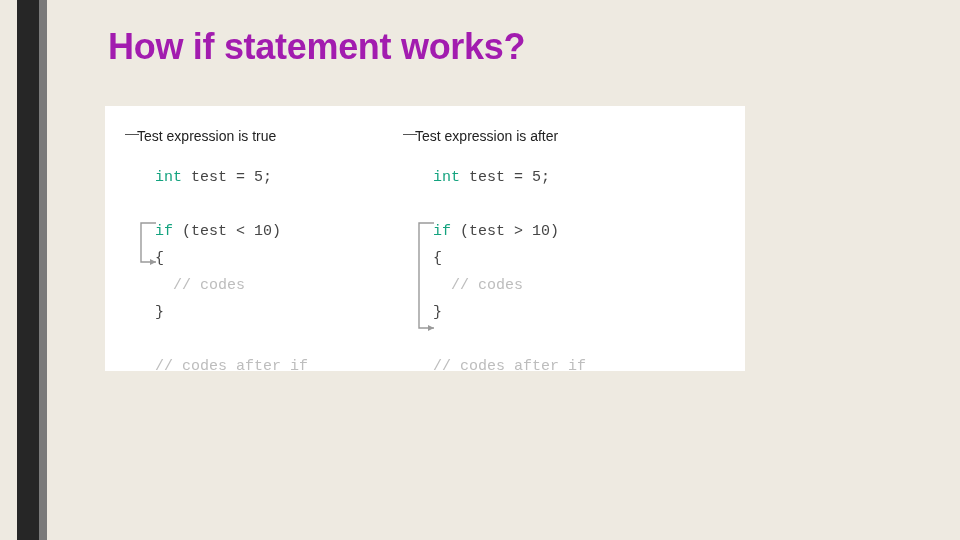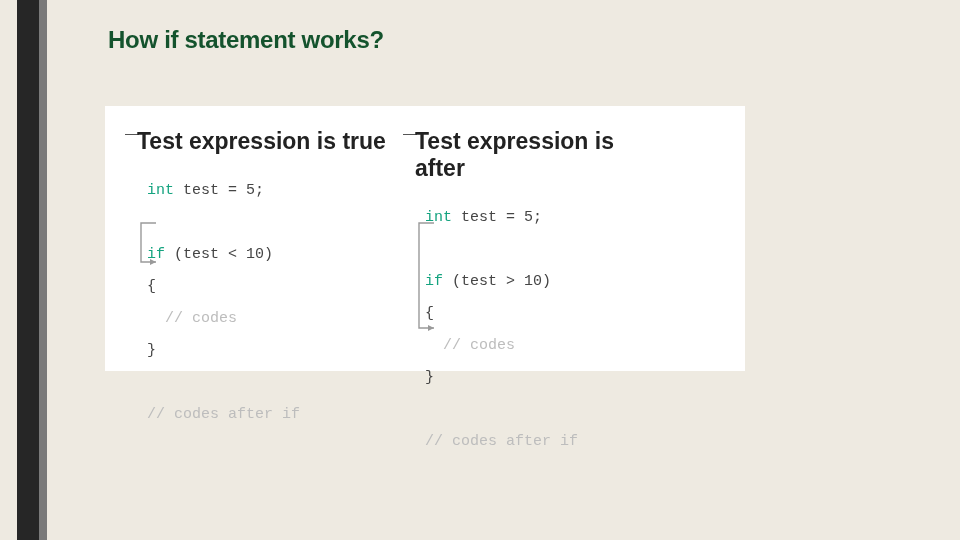--- a/index.html
+++ b/index.html
@@ -20,61 +20,61 @@
   .stripe-light {
     position: absolute;
     left: 39px; top: 0;
     width: 8px; height: 540px;
     background: #7a7a7a;
   }
   .title {
     position: absolute;
     left: 108px;
     top: 26px;
-    font-size: 24px;
+    font-size: 36px;
     font-weight: bold;
-    color: #14532d;
+    color: #a21caf;
     letter-spacing: -0.3px;
   }
   .panel {
     position: absolute;
     left: 105px;
     top: 106px;
     width: 640px;
     height: 265px;
     background: #ffffff;
     padding: 22px 12px 10px 12px;
     display: flex;
     gap: 8px;
   }
   .col {
     flex: 0 0 270px;
     position: relative;
   }
   .subhead {
-    font-size: 23px;
-    font-weight: 700;
+    font-size: 14px;
+    font-weight: 400;
     color: #222;
     margin: 0 0 20px 20px;
     position: relative;
   }
   .tilde {
     position: absolute;
     left: 8px;
     top: -3px;
     font-size: 14px;
     color: #555;
   }
   .code {
     font-family: "Consolas","Menlo","Courier New",monospace;
     font-size: 15px;
-    line-height: 32px;
+    line-height: 27px;
     color: #454545;
     white-space: pre;
-    margin-left: 30px;
+    margin-left: 38px;
     position: relative;
   }
   .kw { color: #14a37f; }
   .dim { color: #bdbdbd; }
   svg.flow {
     position: absolute;
     left: 0;
     top: 40px;
     width: 270px;
     height: 220px;

